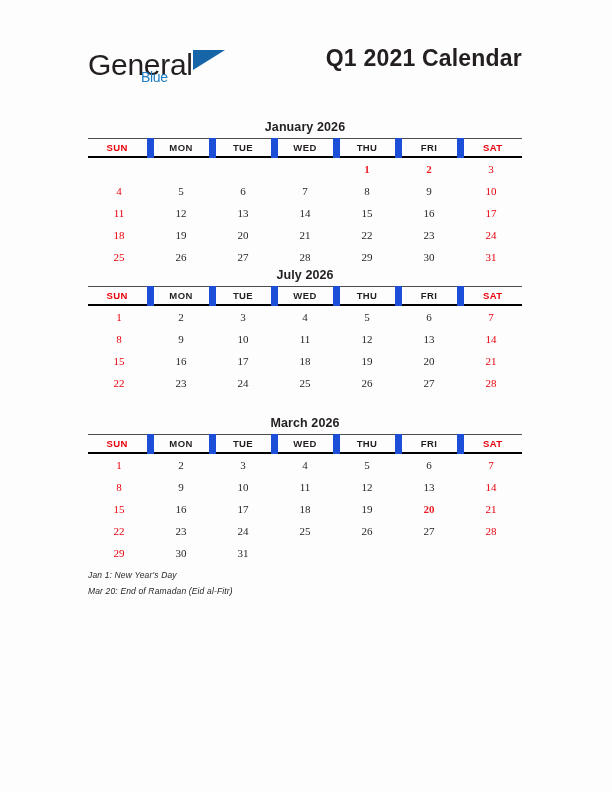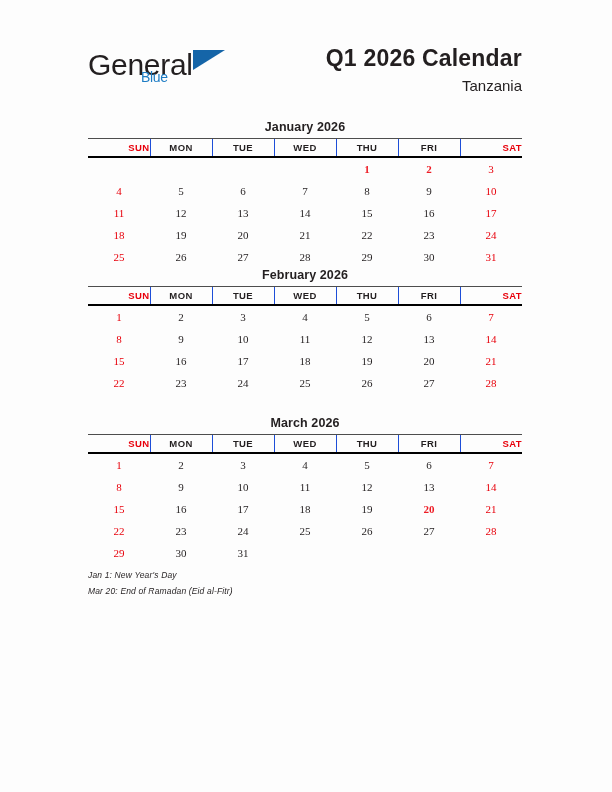--- a/index.html
+++ b/index.html
@@ -111,24 +111,23 @@
     font-weight: bold;
     letter-spacing: 0.4px;
     padding: 3px 0 3px 0;
     text-align: center;
     border-top: 1px solid #4d4d4d;
     border-bottom: 2px solid #000000;
     color: #231f20;
   }
   table.cal th.we {
     color: #e8000b;
-    text-align: right;
   }
   table.cal th + th {
-    border-left: 1px solid #1d4ed8;
+    border-left: 7px solid #1d4ed8;
   }
   table.cal td {
     font-size: 11px;
     text-align: center;
     padding: 4px 0 4px 0;
     font-family: "Liberation Serif", serif;
     color: #231f20;
     height: 14px;
   }
   table.cal td.we {
@@ -162,22 +161,21 @@
 
 <div class="header">
 
   <div class="logo">
     <span class="logo-general">General</span>
     <span class="logo-flag"></span>
     <span class="logo-blue">Blue</span>
   </div>
 
   <div class="title-block">
-    <div class="cal-title">Q1 2026 Calendar</div>
-    <div class="cal-subtitle">Tanzania</div>
+    <div class="cal-title">Q1 2021 Calendar</div>
   </div>
 
 </div>
 
 <div class="month" id="month-0">
   <div class="month-name">January 2026</div>
   <table class="cal">
     <thead>
       <tr>
         <th class="we">SUN</th>
@@ -233,21 +231,21 @@
           <td class="">28</td>
           <td class="">29</td>
           <td class="">30</td>
           <td class="we">31</td>
         </tr>
       </tbody>
   </table>
 </div>
 
 <div class="month" id="month-1">
-  <div class="month-name">February 2026</div>
+  <div class="month-name">July 2026</div>
   <table class="cal">
     <thead>
       <tr>
         <th class="we">SUN</th>
         <th>MON</th>
         <th>TUE</th>
         <th>WED</th>
         <th>THU</th>
         <th>FRI</th>
         <th class="we">SAT</th>

